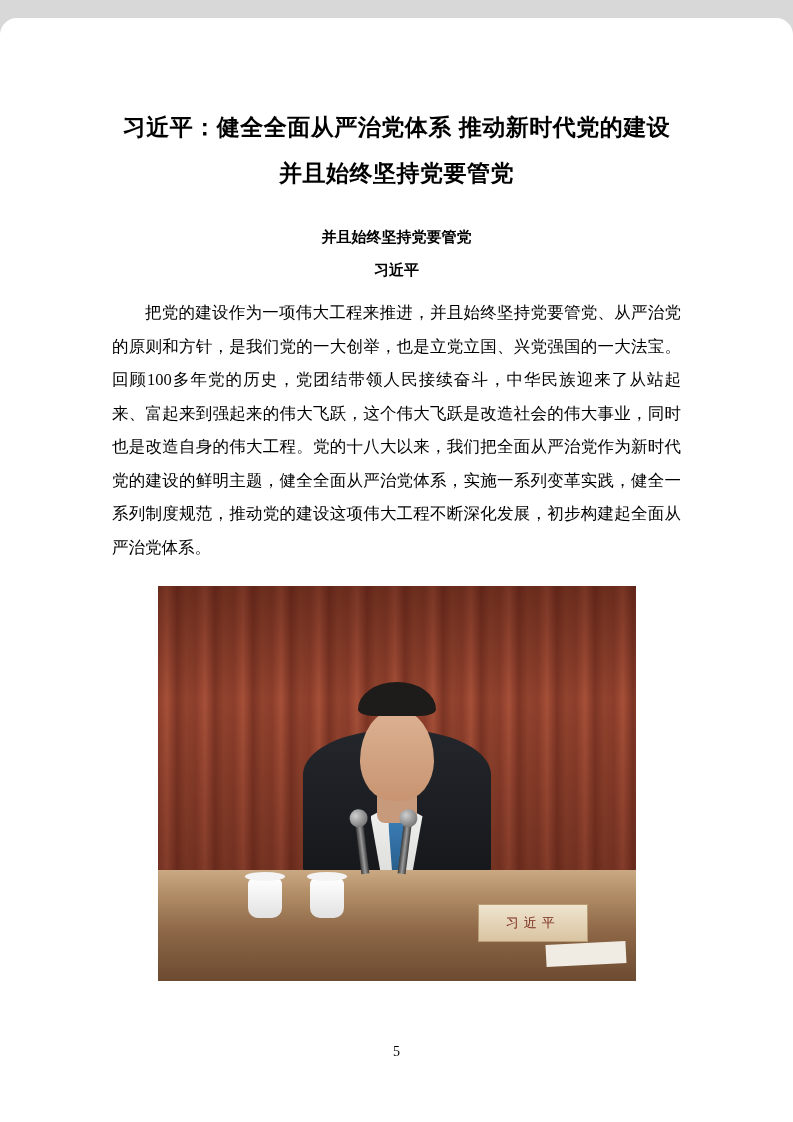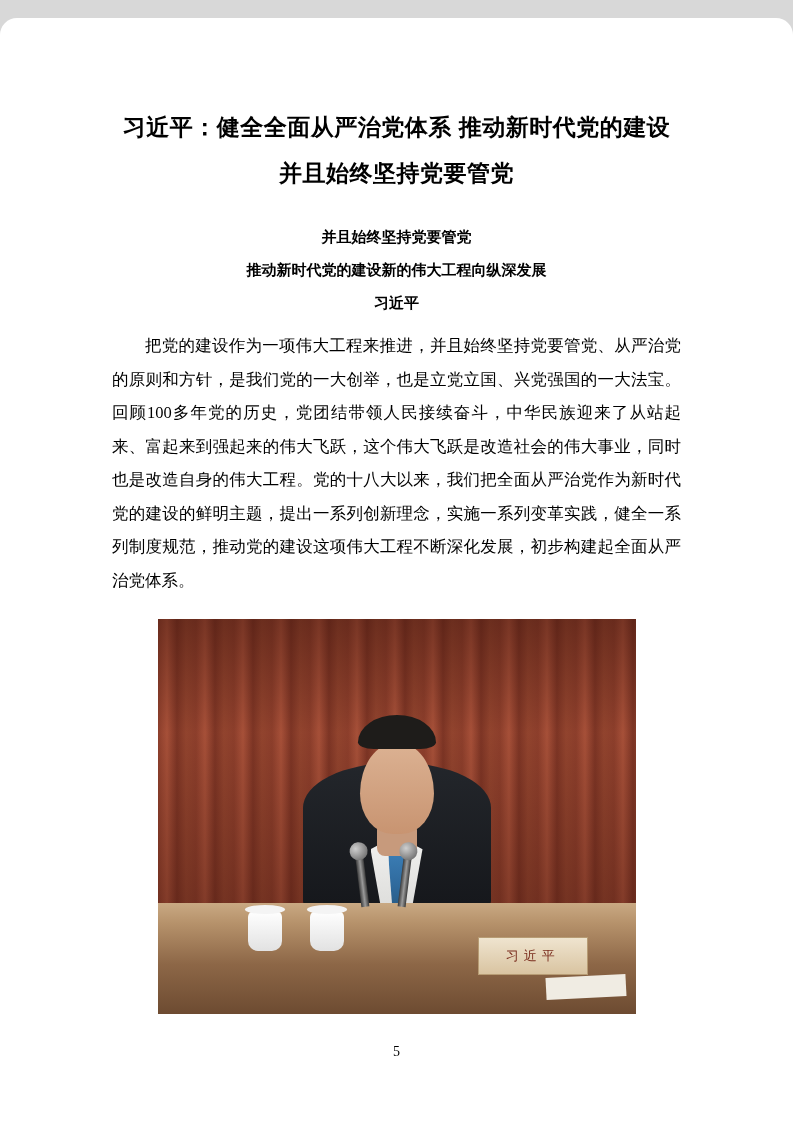--- a/index.html
+++ b/index.html
@@ -243,24 +243,23 @@
 <div class="page">
 
   <div class="content">
 
     <h1 class="doc-title">
       <span>习近平：健全全面从严治党体系  推动新时代党的建设</span>
       <span class="line2">并且始终坚持党要管党</span>
     </h1>
 
     <p class="subhead s1">并且始终坚持党要管党</p>
-    <p class="subhead">推动新时代党的建设新的伟大工程向纵深发展</p>
     <p class="byline">习近平</p>
 
-    <p class="body-para">把党的建设作为一项伟大工程来推进，并且始终坚持党要管党、从严治党的原则和方针，是我们党的一大创举，也是立党立国、兴党强国的一大法宝。回顾100多年党的历史，党团结带领人民接续奋斗，中华民族迎来了从站起来、富起来到强起来的伟大飞跃，这个伟大飞跃是改造社会的伟大事业，同时也是改造自身的伟大工程。党的十八大以来，我们把全面从严治党作为新时代党的建设的鲜明主题，提出一系列创新理念，实施一系列变革实践，健全一系列制度规范，推动党的建设这项伟大工程不断深化发展，初步构建起全面从严治党体系。</p>
+    <p class="body-para">把党的建设作为一项伟大工程来推进，并且始终坚持党要管党、从严治党的原则和方针，是我们党的一大创举，也是立党立国、兴党强国的一大法宝。回顾100多年党的历史，党团结带领人民接续奋斗，中华民族迎来了从站起来、富起来到强起来的伟大飞跃，这个伟大飞跃是改造社会的伟大事业，同时也是改造自身的伟大工程。党的十八大以来，我们把全面从严治党作为新时代党的建设的鲜明主题，健全全面从严治党体系，实施一系列变革实践，健全一系列制度规范，推动党的建设这项伟大工程不断深化发展，初步构建起全面从严治党体系。</p>
 
     <div class="figure">
       <div class="photo">
         <div class="curtain"></div>
         <div class="curtain-shade"></div>
         <div class="chair"></div>
         <div class="person-body"></div>
         <div class="shirt"></div>
         <div class="tie"></div>
         <div class="neck"></div>

